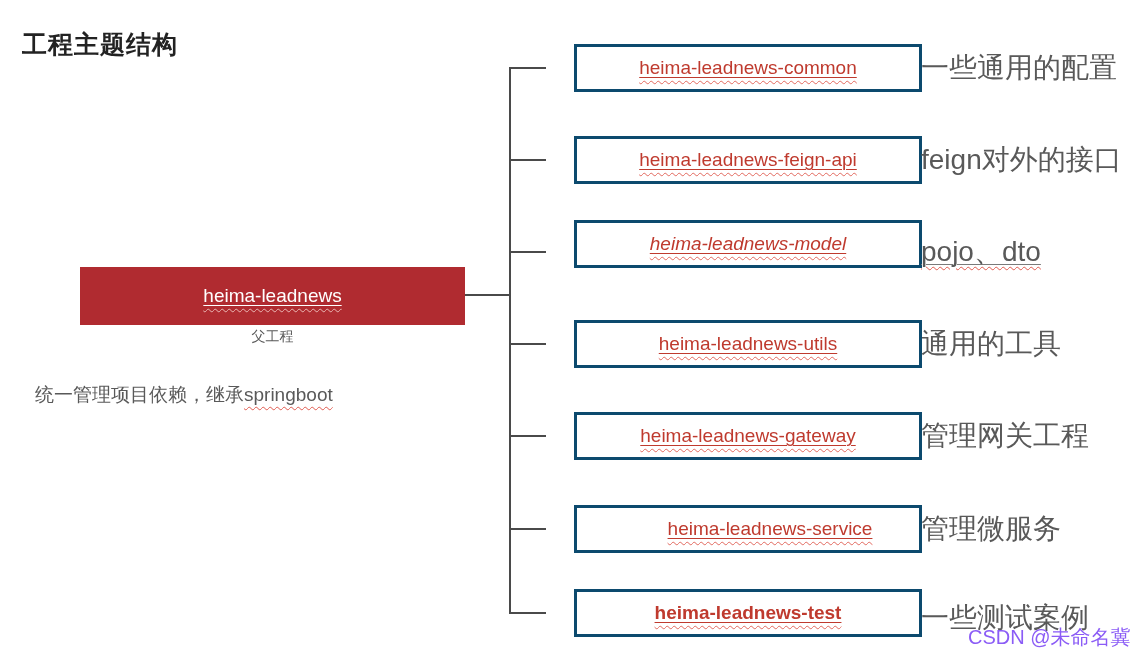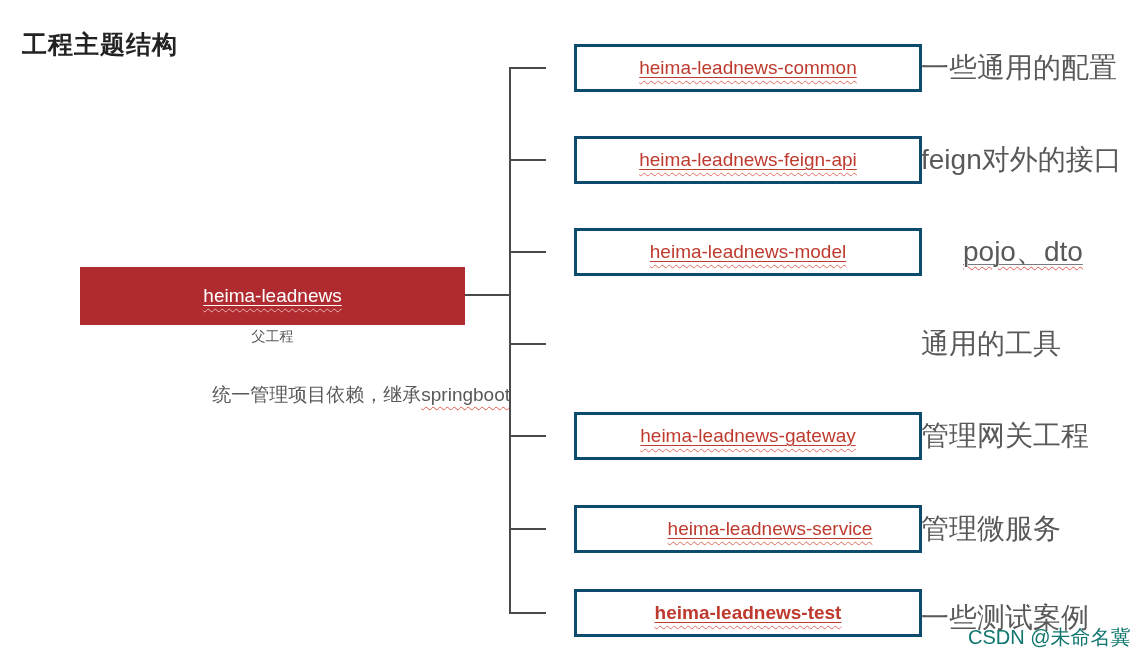--- a/index.html
+++ b/index.html
@@ -61,21 +61,21 @@
     width: 385px;
     text-align: center;
     font-size: 14px;
     color: #595959;
   }
   .caption-desc {
     position: absolute;
     left: 35px;
     top: 382px;
     width: 475px;
-    text-align: right;
+    text-align: left;
     font-size: 19px;
     color: #595959;
     white-space: nowrap;
   }
   .caption-desc .squiggle {
     text-decoration-line: underline;
     text-decoration-style: wavy;
     text-decoration-color: #e05a4f;
     text-decoration-thickness: 1px;
     text-underline-offset: 5px;
@@ -137,21 +137,21 @@
     text-decoration-color: #7a7a7a;
     text-decoration-thickness: 1px;
     text-underline-offset: 3px;
   }
 
   .watermark {
     position: absolute;
     left: 968px;
     top: 624px;
     font-size: 20px;
-    color: #0f766e;
+    color: #8b5cf6;
     text-shadow: 1px 1px 0 #ffffff;
     white-space: nowrap;
   }
 </style>
 </head>
 <body>
 
 <div class="canvas">
 
   <div class="page-title">工程主题结构</div>
@@ -179,27 +179,30 @@
       <span>一些通用的配置</span>
     </div>
 
   <div class="child-node" style="top:136px;">
     <span class="lbl-wavy"><span class="lbl-solid">heima-leadnews-feign-api</span></span>
   </div>
   <div class="child-note" style="top:136px;">
       <span>feign对外的接口</span>
     </div>
 
-  <div class="child-node" style="top:228px;">
+  <div class="child-node" style="top:220px;font-style:italic;">
     <span class="lbl-wavy"><span class="lbl-solid">heima-leadnews-model</span></span>
   </div>
-  <div class="child-note" style="top:228px;margin-left:42px;">
+  <div class="child-note" style="top:228px;">
       <span class="note-spellcheck-wavy"><span class="note-spellcheck-solid">pojo、dto</span></span>
     </div>
 
+  <div class="child-node" style="top:320px;">
+    <span class="lbl-wavy"><span class="lbl-solid">heima-leadnews-utils</span></span>
+  </div>
   <div class="child-note" style="top:320px;">
       <span>通用的工具</span>
     </div>
 
   <div class="child-node" style="top:412px;">
     <span class="lbl-wavy"><span class="lbl-solid">heima-leadnews-gateway</span></span>
   </div>
   <div class="child-note" style="top:412px;">
       <span>管理网关工程</span>
     </div>

